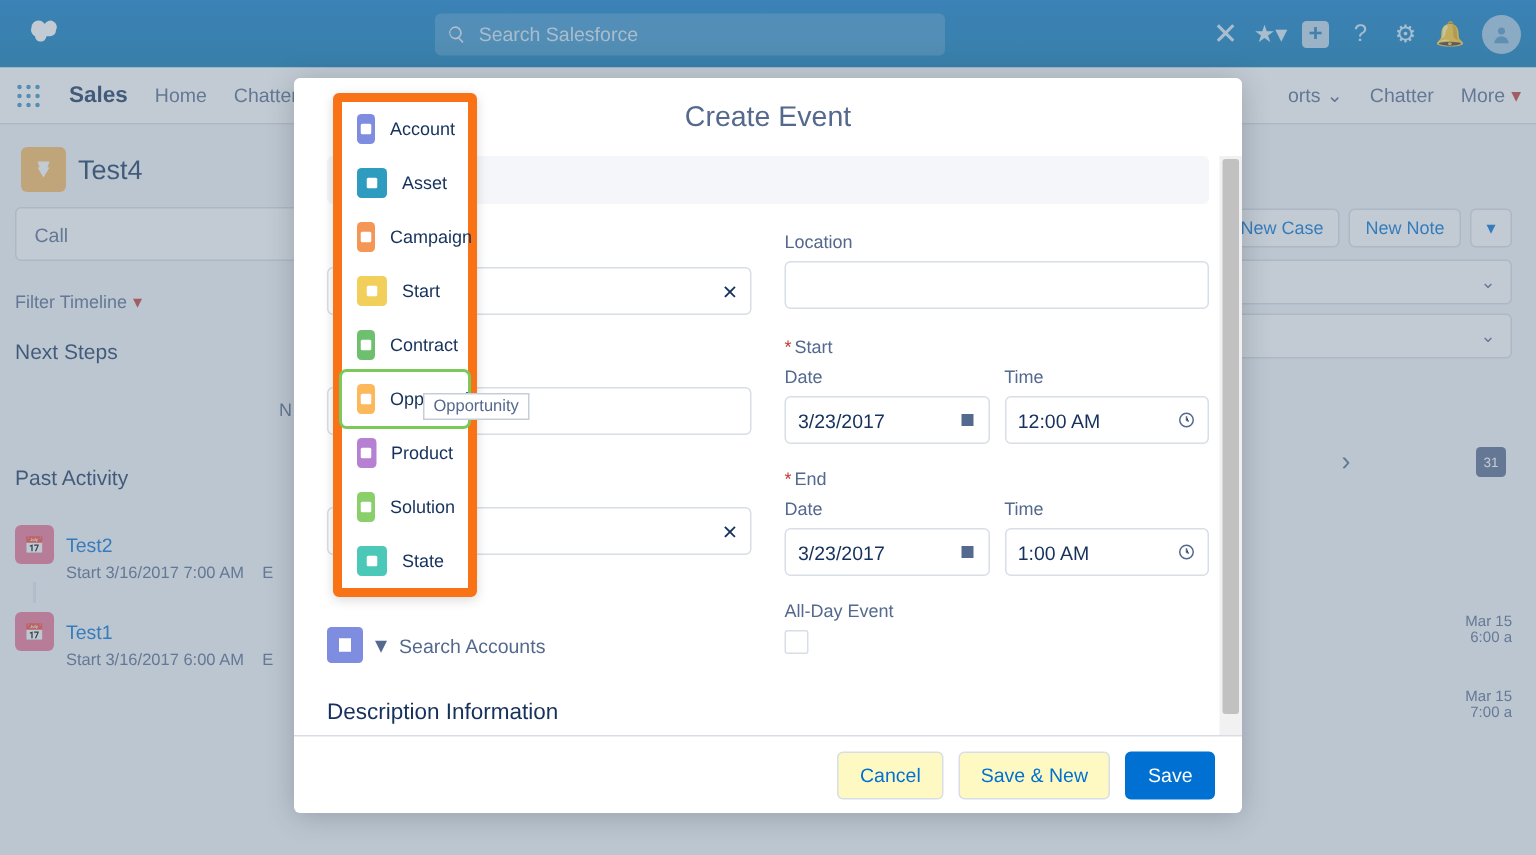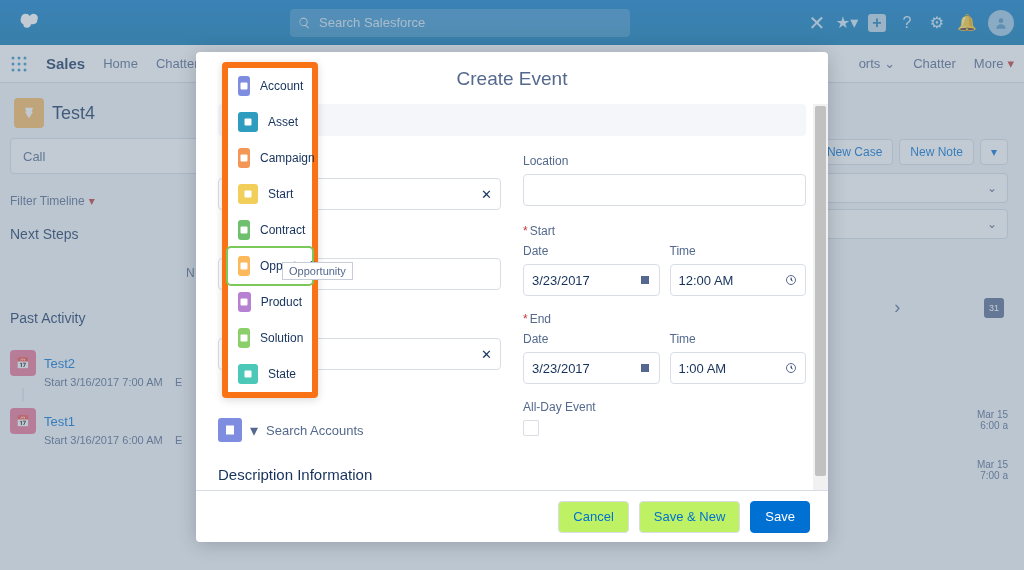--- a/index.html
+++ b/index.html
@@ -58,21 +58,21 @@
 .fcol { flex:1; }
 .banner { background:#f4f6f9; border-radius:4px; height:32px; margin-bottom:18px; padding:8px 10px; color:#16325c; font-size:13px; }
 .lbl { font-size:12px; color:#54698d; margin-bottom:6px; display:block; }
 .req::before { content:"*"; color:#c23934; margin-right:2px; }
 .input { width:100%; height:32px; border:1px solid #d8dde6; border-radius:4px; padding:0 8px; font-size:13px; color:#16325c; display:flex; align-items:center; justify-content:space-between; }
 .input svg { width:12px; height:12px; color:#54698d; }
 .dt-row { display:flex; gap:10px; }
 .dt-row .input { flex:1; }
 .sec-h2 { color:#16325c; font-size:15px; margin-top:10px; }
 .modal-foot { height:52px; border-top:1px solid #d8dde6; display:flex; align-items:center; justify-content:flex-end; gap:10px; padding:0 18px; }
-.btn { height:32px; padding:0 14px; border-radius:4px; font-size:13px; border:1px solid #d8dde6; background:#bef264; color:#0070d2; display:flex; align-items:center; }
+.btn { height:32px; padding:0 14px; border-radius:4px; font-size:13px; border:1px solid #d8dde6; background:#fef9c3; color:#0070d2; display:flex; align-items:center; }
 .btn-primary { background:#0070d2; color:#fff; border-color:#0070d2; }
 
 .lookup { position:absolute; left:222px; top:62px; width:96px; background:#fff; border:6px solid #f97316; border-radius:4px; box-shadow:0 2px 8px rgba(0,0,0,.15); z-index:5; }
 .lk-item { display:flex; align-items:center; gap:10px; padding:8px 10px; font-size:12px; color:#16325c; }
 .lk-ic { width:20px; height:20px; border-radius:3px; display:flex; align-items:center; justify-content:center; }
 .lk-ic svg { width:12px; height:12px; fill:#fff; }
 .hl { outline:2px solid #7bc95b; border-radius:3px; }
 .tooltip { position:absolute; left:282px; top:262px; background:#fff; border:1px solid #c7cdd8; font-size:11px; color:#54698d; padding:2px 6px; z-index:6; }
 .search-acc { display:flex; align-items:center; gap:8px; margin-top:4px; }
 .acc-ic { width:24px; height:24px; background:#7f8de1; border-radius:3px; display:flex; align-items:center; justify-content:center; }

